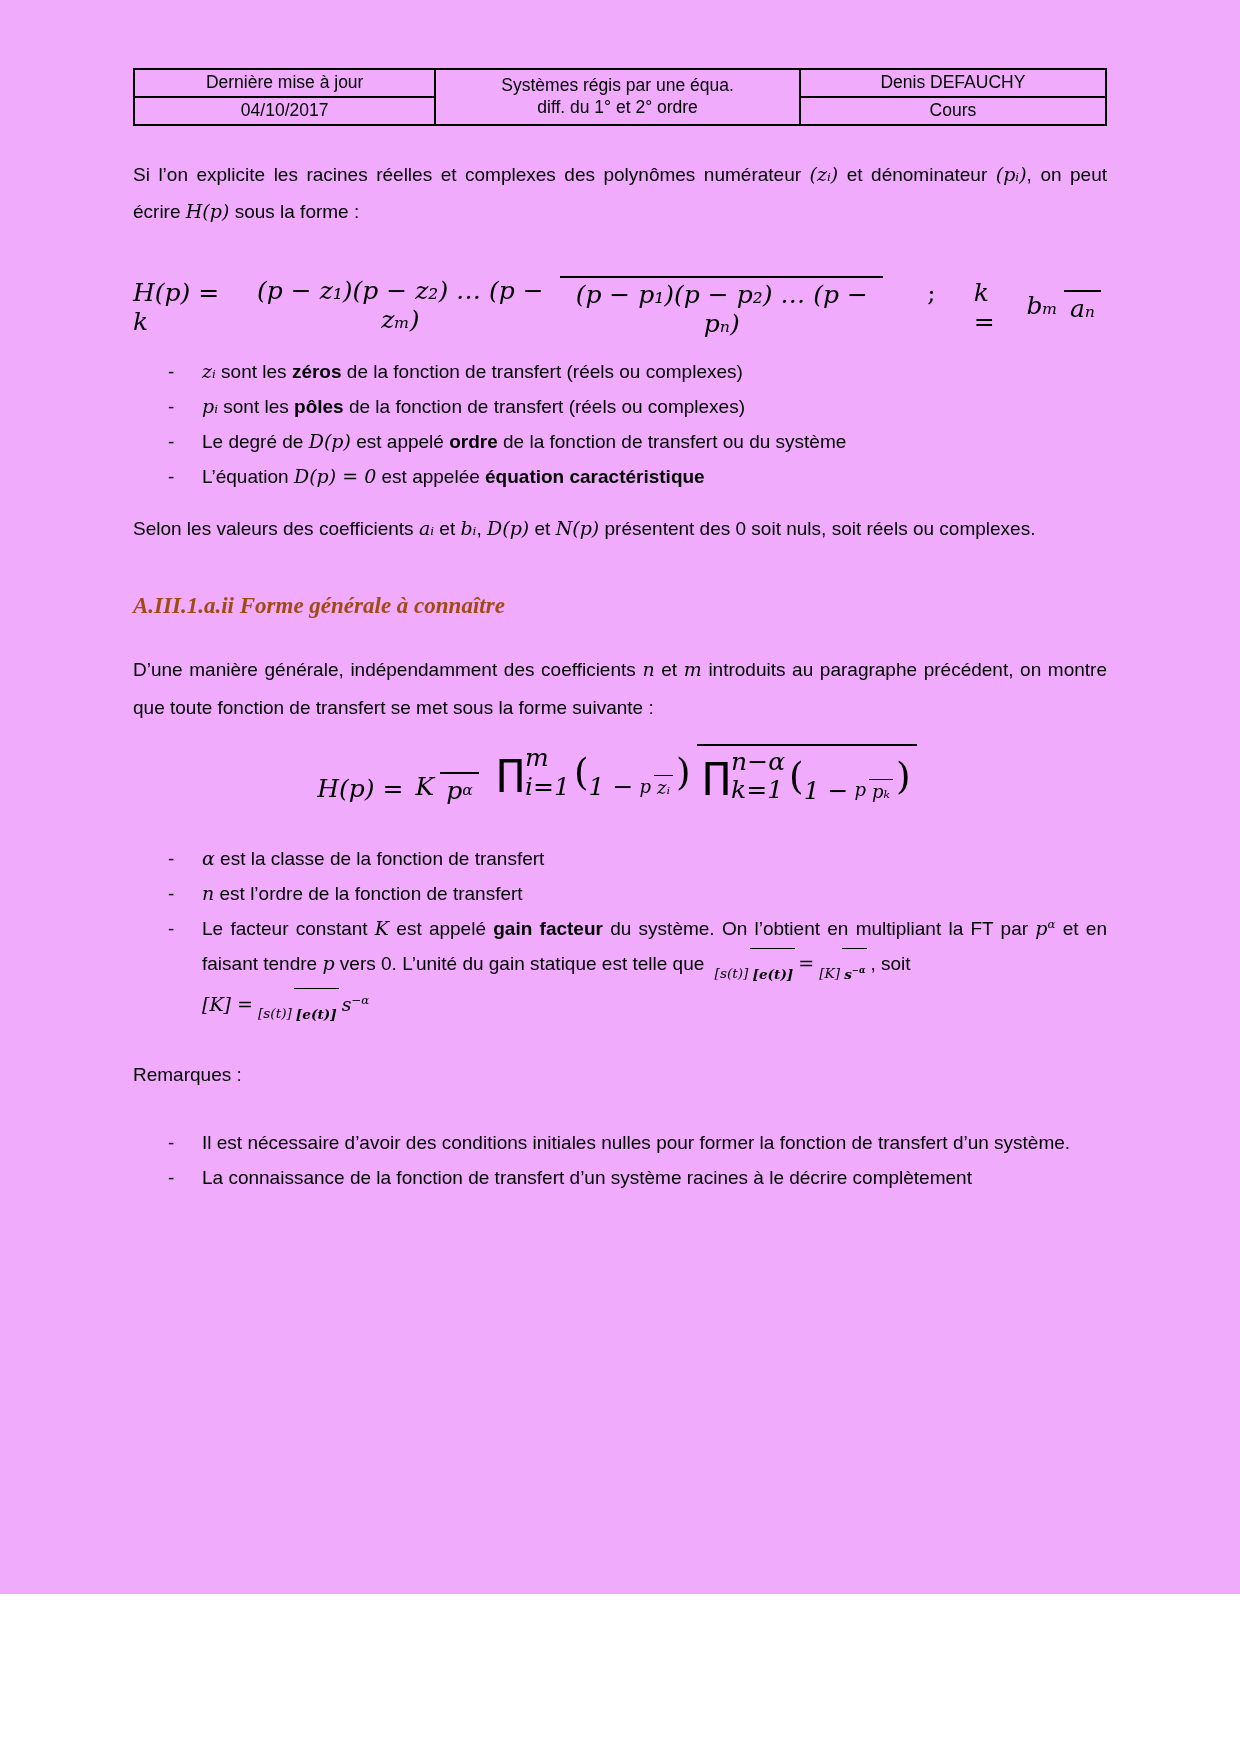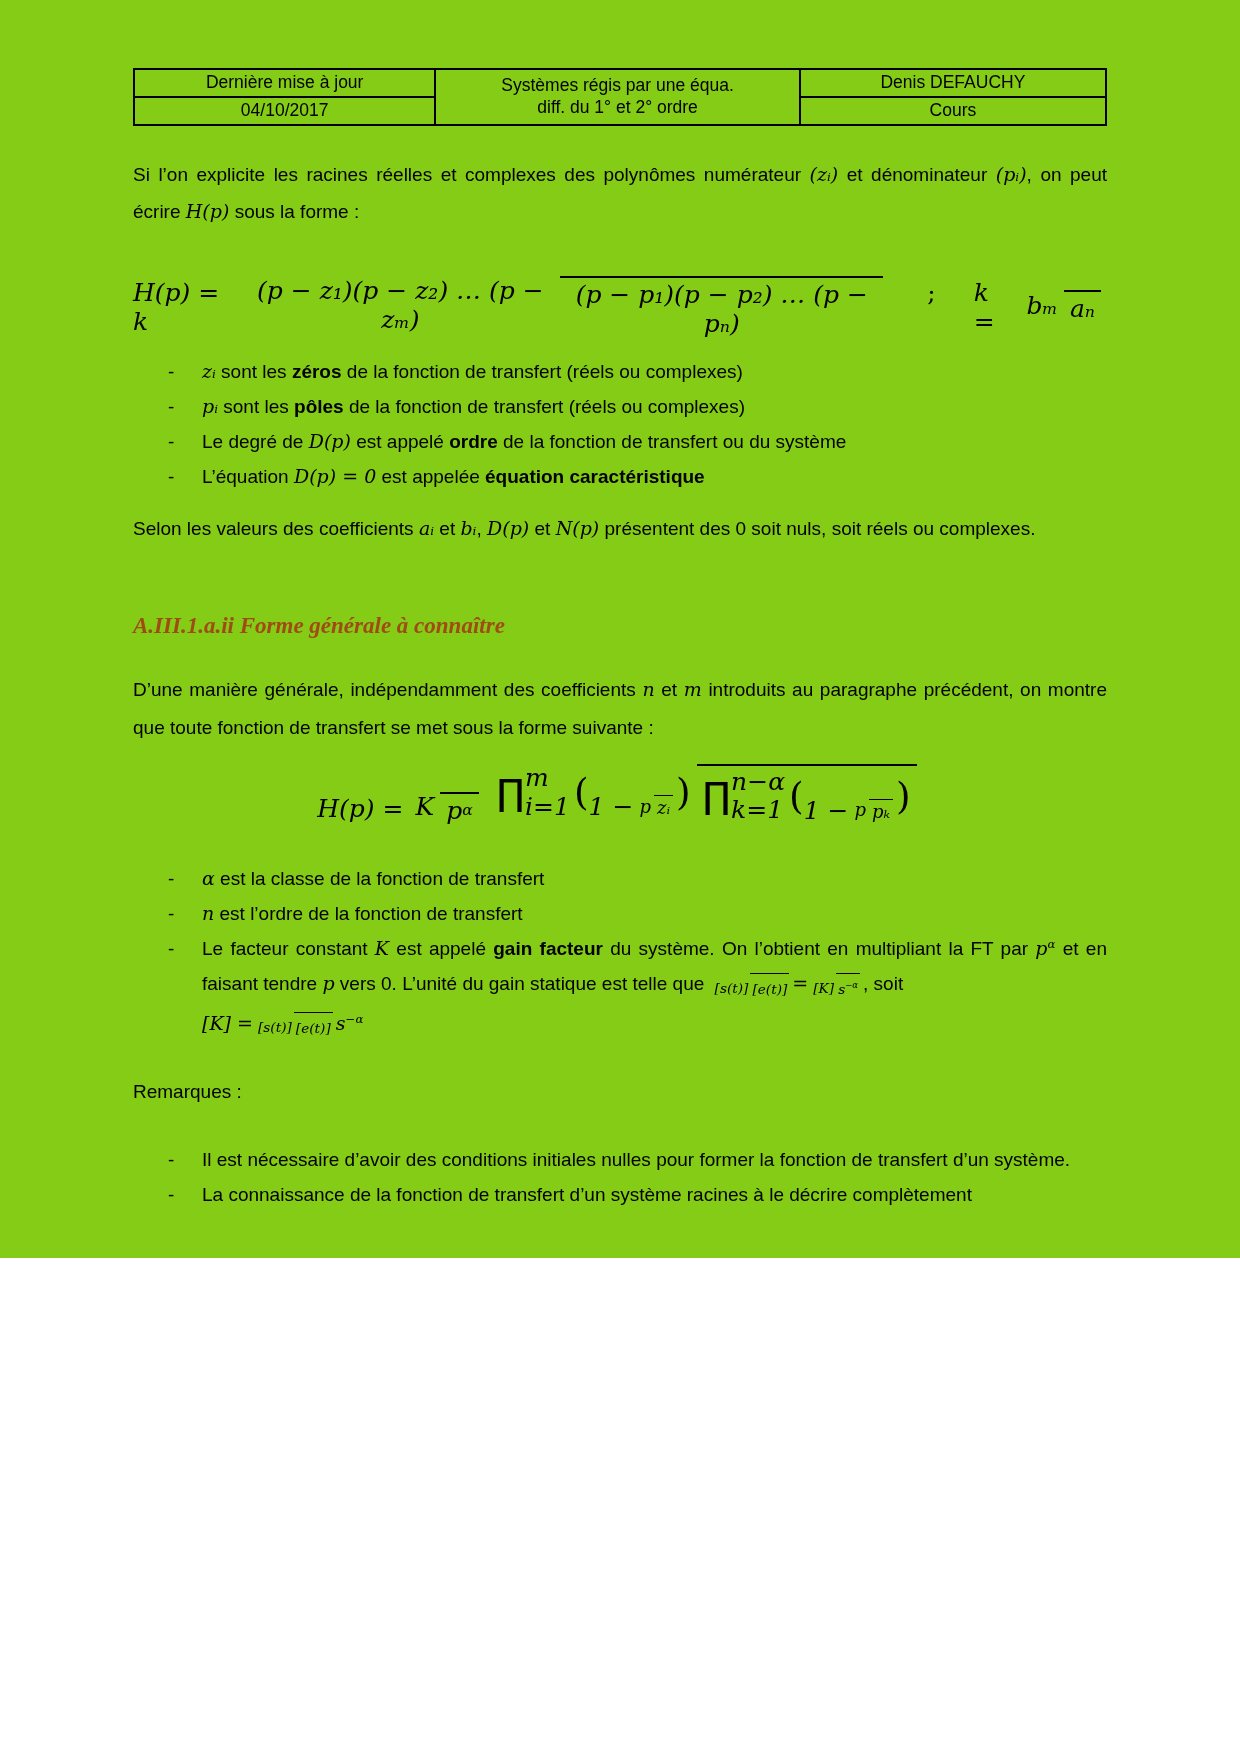--- a/index.html
+++ b/index.html
@@ -1,19 +1,19 @@
 <!DOCTYPE html>
 <html lang="fr" style="--heading: #A04A14;"><head>
 <meta charset="utf-8">
 <style>
   * { margin:0; padding:0; box-sizing:border-box; }
   html,body { background:#ffffff; }
   .page {
-    width:1240px; height:1258px; position:relative;
-    background:#84cc16; color:#000;
+    width:1240px; height:1594px; position:relative;
+    background:#f0abfc; color:#000;
     font-family:"Liberation Sans","DejaVu Sans",sans-serif;
     padding:68px 133px 0 133px;
     overflow:hidden;
   }
   
   table.header-table {
     width:100%; border-collapse:collapse; table-layout:fixed;
     font-size:17.5px;
   }
   table.header-table td {
@@ -61,37 +61,37 @@
   .frac.small { font-size:0.72em; margin:0 3px; }
   .frac.small .fnum { padding:0 3px 1px; }
   .frac.small .fden { border-top:1.5px solid #000; padding:1px 3px 0; }
   
   .ifrac {
     display:inline-flex; flex-direction:row; align-items:flex-end;
     vertical-align:middle; text-align:center; font-size:0.72em;
     line-height:1.25; margin:0 3px;
   }
   .ifrac .fnum { padding:0 2px 1px; }
-  .ifrac .fden { border-top:1.5px solid #000; padding:7px 2px 0; }
+  .ifrac .fden { border-top:1.5px solid #000; padding:17px 2px 0;font-weight:bold; }
   
   h2.section-heading {
     font-family:"Liberation Serif","DejaVu Serif",serif;
     font-style:italic; font-weight:bold; font-size:23px;
     color:var(--heading,#A04A14);
   }
   
   .footer {
     position:absolute; left:0; top:1612px; width:100%;
     text-align:center; font-size:18px;
   }
   
   .mt-intro { margin-top:30px; }
   .mt-f1 { margin:18px 0 16px; }
   .mt-selon { margin-top:16px; }
-  .mt-head { margin-top:66px; }
+  .mt-head { margin-top:46px; }
   .mt-gen { margin-top:32px; }
   .mt-f2 { margin:18px 0 0; }
   .mt-b2 { margin-top:36px; }
   .mt-rem { margin-top:32px; }
   .mt-b3 { margin-top:32px; }
   .kline { margin-top:4px; }
 </style>
 </head>
 <body>
 

